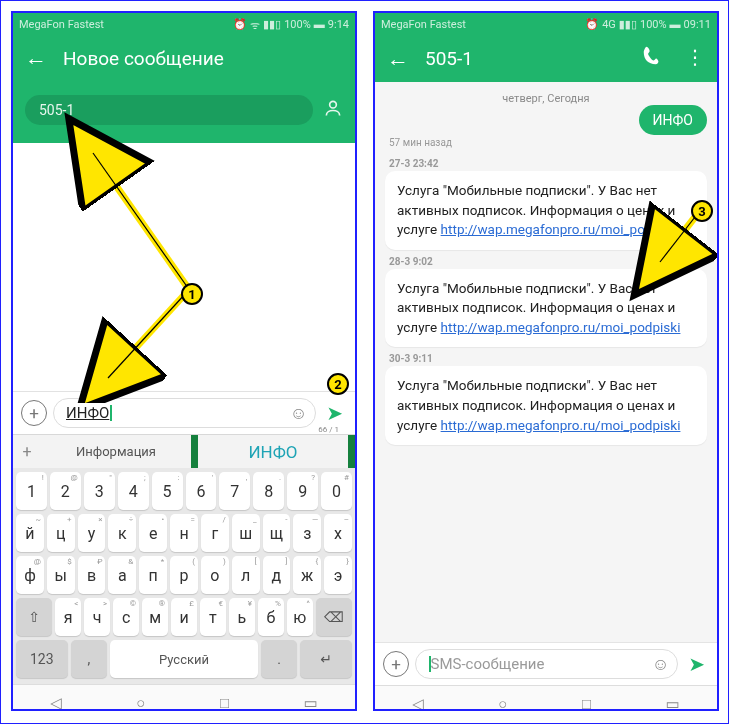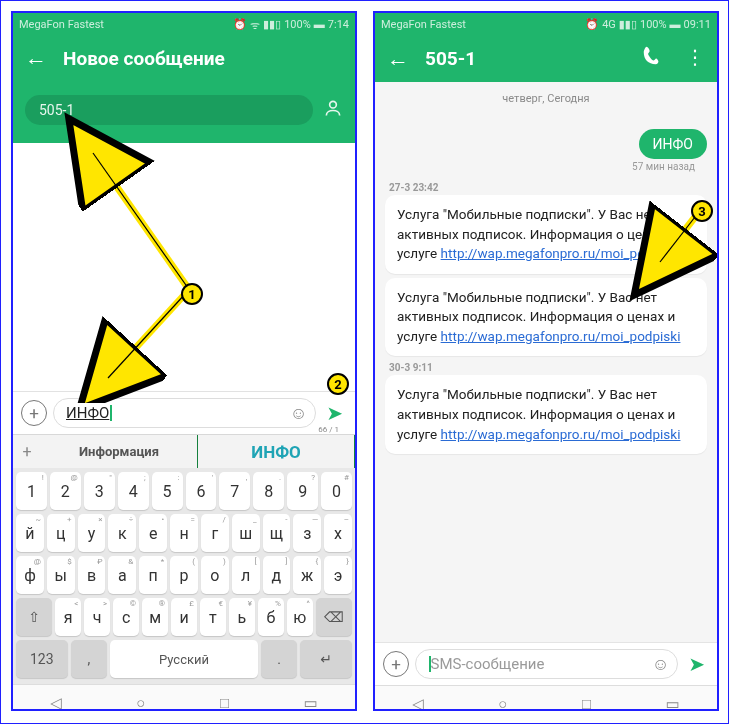--- a/index.html
+++ b/index.html
@@ -39,21 +39,21 @@
   
   .header {
     background: #1fb56c;
     color: #fff;
     display: flex;
     align-items: center;
     padding: 10px 12px;
     gap: 16px;
   }
   .header.compose { flex-wrap: wrap; padding-bottom: 18px;}
-  .header .title { font-size: 19px; font-weight: 700; flex:1;}
+  .header .title { font-size: 19px; font-weight: 400; flex:1;}
   .back-arrow { font-size: 22px; cursor:pointer; }
   .header-icons { display:flex; gap:22px; font-size:20px;}
   .chip-row{ width:100%; display:flex; align-items:center; gap:10px; margin-top:8px;}
   .recipient-chip {
     background: #1a9e5e;
     color: #e6f6ed;
     border-radius: 18px;
     padding: 7px 14px;
     font-size: 14px;
     flex:1;
@@ -97,21 +97,21 @@
   .smile { position:absolute; right:8px; color:#888; font-size:17px;}
   .send-btn { color:#1fb56c; font-size:20px; padding:0 4px;}
   .send-sub{font-size:8px;color:#888;position:absolute;right:16px;bottom:0;}
   .input-bar-wrap{position:relative;}
 
   
   .suggest-bar{
     display:flex;border-top:1px solid #d8d8d8;background:#f3f3f3;
     height:34px;align-items:stretch;
   }
-  .suggest-bar .sug{flex:1;display:flex;align-items:center;justify-content:center;font-size:13px;color:#555;border-right:1px solid #15803d;position:relative;font-weight:bold;}
+  .suggest-bar .sug{flex:1;display:flex;align-items:center;justify-content:center;font-size:13px;color:#555;border-right:7px solid #15803d;position:relative;}
   .suggest-bar .sug.active{color:#1fa4b5;font-size:17px;}
   .suggest-bar .sug:first-child::before{content:"";width:5px;height:5px;background:#d33;border-radius:50%;position:absolute;left:6px;top:4px;}
   .suggest-bar .plus-lang{width:28px;display:flex;align-items:center;justify-content:center;color:#888;font-size:16px;}
 
   
   .keyboard { background:#e8e8e8; padding:4px 3px 2px;}
   .krow{display:flex;gap:3px;margin-bottom:4px;justify-content:center;}
   .key{
     background:#fff;border-radius:5px;flex:1;
     height:38px;display:flex;align-items:center;justify-content:center;
@@ -123,24 +123,24 @@
   .key.func{background:#d4d4d4;color:#555;font-size:14px;}
   .key.space{flex:4;font-size:13px;color:#555;}
   .key.wide{flex:1.4;}
 
   
   .navbar{height:36px;display:flex;justify-content:space-around;align-items:center;border-top:1px solid #ddd;background:#fafafa;}
   .navbar span{color:#888;font-size:15px;}
 
   
   .chat-body{ background:#f5f5f5; height:560px; overflow:hidden; padding:6px 10px; position:relative;}
-  .date-sep{text-align:center;font-size:11px;color:#8a8a8a;margin:4px 0 24px;}
+  .date-sep{text-align:center;font-size:11px;color:#8a8a8a;margin:4px 0 0;}
   .out-msg{ display:flex;justify-content:flex-end;}
   .out-bubble{background:#1fb56c;color:#fff;padding:7px 14px;border-radius:16px;font-size:14px;}
-  .out-time{text-align:right;font-size:10px;color:#999;margin:2px 12px 10px;}
+  .out-time{font-size:10px;color:#999;margin:2px 4px 10px;}
   .in-time{font-size:10px;color:#999;margin:6px 0 2px 4px;font-weight:bold;}
   .in-bubble{background:#fff;border-radius:10px;padding:10px 12px;font-size:13.5px;line-height:1.45;color:#222;margin-bottom:4px;box-shadow:0 1px 1px rgba(0,0,0,0.06);}
   .in-bubble a{color:#2a6bd4;text-decoration:underline;}
 
   
   .arrow-svg{position:absolute;pointer-events:none;z-index:40;}
 
 </style>
 </head>
 <body>
@@ -148,21 +148,21 @@
 <div class="phone left">
 
   <div class="status-bar">
     <span>MegaFon Fastest</span>
     <div class="status-right">
       <span>⏰</span>
       <span>ᯤ</span>
       <span>▮▮▯</span>
       <span>100%</span>
       <span>▬</span>
-      <span>7:14</span>
+      <span>9:14</span>
     </div>
   </div>
 
   <div class="header compose">
     <span class="back-arrow">←</span>
     <span class="title">Новое сообщение</span>
     <div class="chip-row">
       <div class="recipient-chip">505-1</div>
       <span class="person-icon">
         <svg width="20" height="20" viewBox="0 0 24 24" fill="none" stroke="#e6f6ed" stroke-width="2">
@@ -307,20 +307,21 @@
 
   <div class="chat-body">
     <div class="date-sep">четверг, Сегодня</div>
     <div class="out-msg">
       <div class="out-bubble">ИНФО</div>
     </div>
     <div class="out-time">57 мин назад</div>
     <div id="msgs">
         <div class="in-time">27-3 23:42</div>
         <div class="in-bubble">Услуга "Мобильные подписки". У Вас нет активных подписок. Информация о ценах и услуге <a href="#">http://wap.megafonpro.ru/moi_podpiski</a></div>
+        <div class="in-time">28-3 9:02</div>
         <div class="in-bubble">Услуга "Мобильные подписки". У Вас нет активных подписок. Информация о ценах и услуге <a href="#">http://wap.megafonpro.ru/moi_podpiski</a></div>
         <div class="in-time">30-3 9:11</div>
         <div class="in-bubble">Услуга "Мобильные подписки". У Вас нет активных подписок. Информация о ценах и услуге <a href="#">http://wap.megafonpro.ru/moi_podpiski</a></div>
       </div>
 
     <svg class="arrow-svg" style="left:0;top:0;" width="346" height="260">
       <defs>
         <marker id="ah3" markerWidth="14" markerHeight="14" refX="6" refY="6" orient="auto">
           <polygon points="0,0 12,6 0,12" fill="#ffe600" stroke="#000" stroke-width="1"></polygon>
         </marker>

